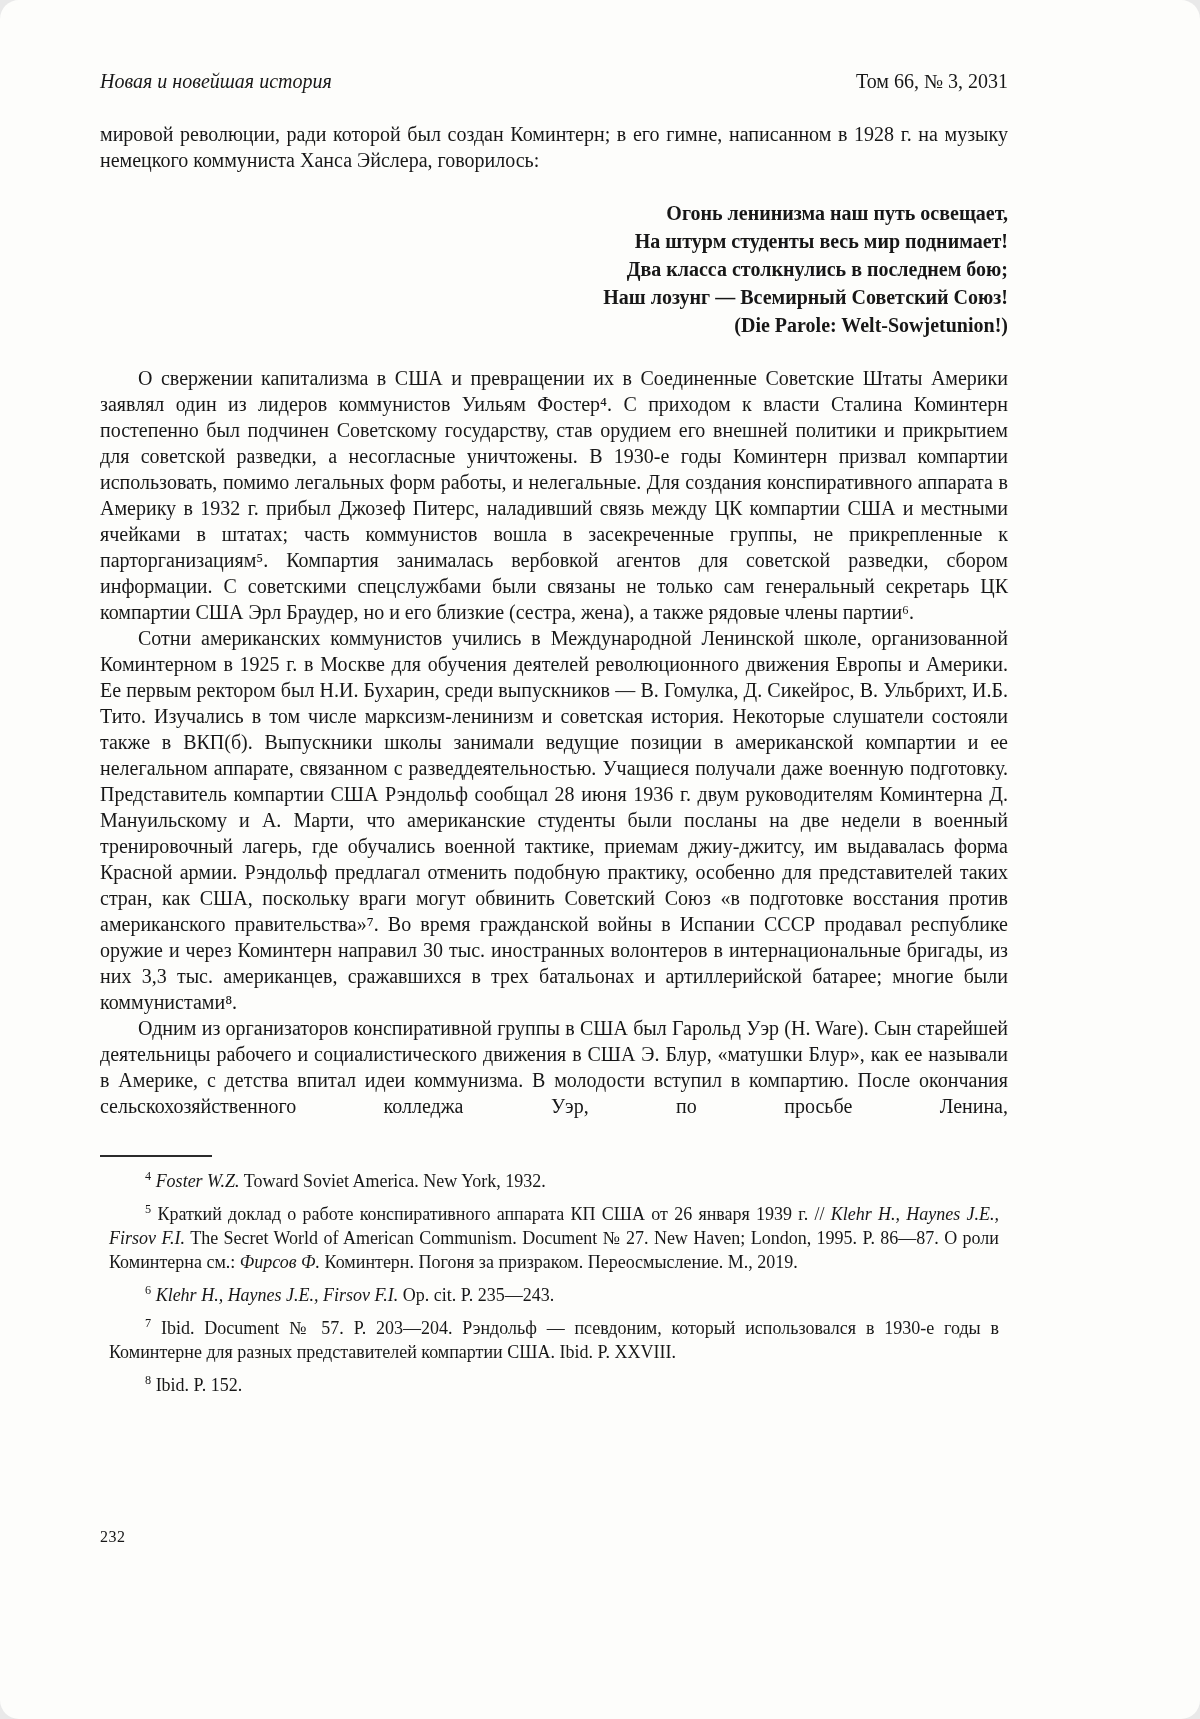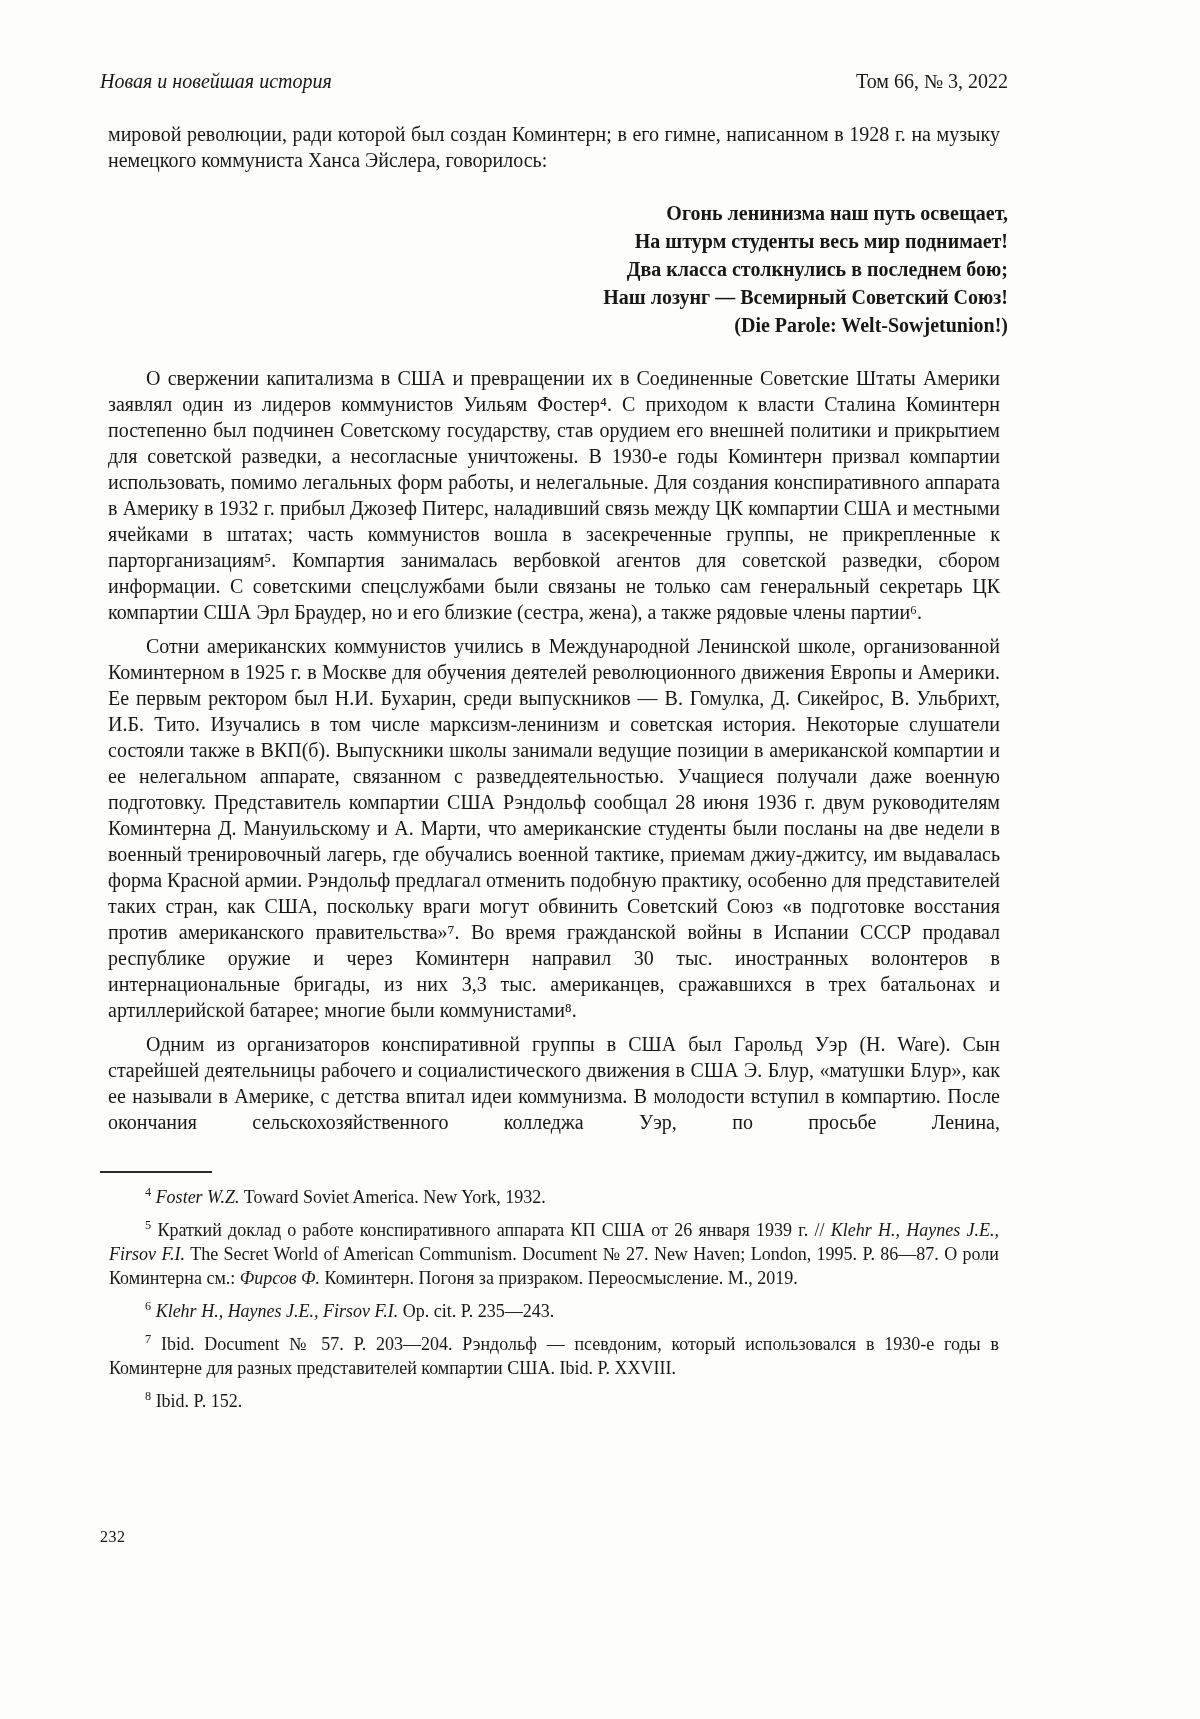--- a/index.html
+++ b/index.html
@@ -7,38 +7,39 @@
     .page {
       position: relative;
       width: 1200px;
       height: 1719px;
       margin: 0 auto;
       background: #fdfdfb;
       color: #171717;
       font-family: "Liberation Serif", "DejaVu Serif", serif;
       padding: 70px 192px 0 100px;
       overflow: hidden;
+      border-radius: 19px;
     }
     .running-head {
       display: flex;
       justify-content: space-between;
       align-items: baseline;
       font-size: 20px;
       margin-bottom: 28px;
     }
     .journal-title { font-style: italic; }
     .issue-info { font-style: normal; }
     .body-text {
       font-size: 20px;
       line-height: 26px;
       text-align: justify;
       hyphens: auto;
       -webkit-hyphens: auto;
     }
-    .para { margin: 8px; text-indent: 38px; }
+    .para { margin: 0; text-indent: 38px; }
     .para.no-indent { text-indent: 0; }
     .para.stretch-last { text-align-last: justify; }
     .verse { margin: 26px 0 26px 56px; text-align: right; font-weight: bold; }
     .verse-line { line-height: 28px; }
     .footnote-area {
       margin-top: 36px;
       font-size: 18px;
       line-height: 24px;
       text-align: justify;
       hyphens: auto;
@@ -61,21 +62,21 @@
       letter-spacing: 0.5px;
     }
   </style>
 </head>
 <body>
 
 <div class="page">
 
   <header class="running-head">
     <span class="journal-title">Новая и новейшая история</span>
-    <span class="issue-info">Том 66, № 3, 2022</span>
+    <span class="issue-info">Том 66, № 3, 2031</span>
   </header>
 
   <main class="body-text">
 
     <p class="para no-indent">мировой революции, ради которой был создан Коминтерн; в его гимне, написанном в 1928 г. на музыку немецкого коммуниста Ханса Эйслера, говорилось:</p>
 
     <div class="verse">
       <div class="verse-line">Огонь ленинизма наш путь освещает,</div>
       <div class="verse-line">На штурм студенты весь мир поднимает!</div>
       <div class="verse-line">Два класса столкнулись в последнем бою;</div>

